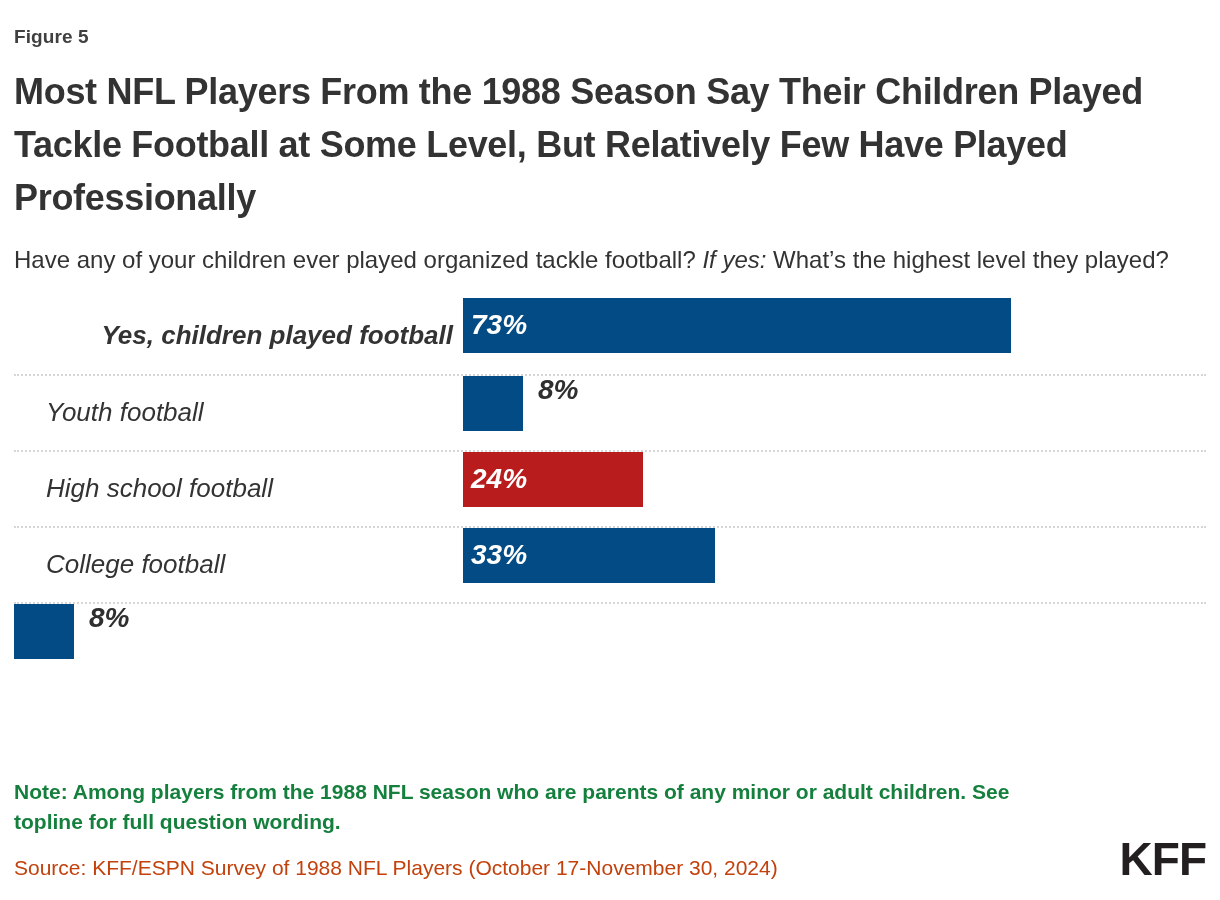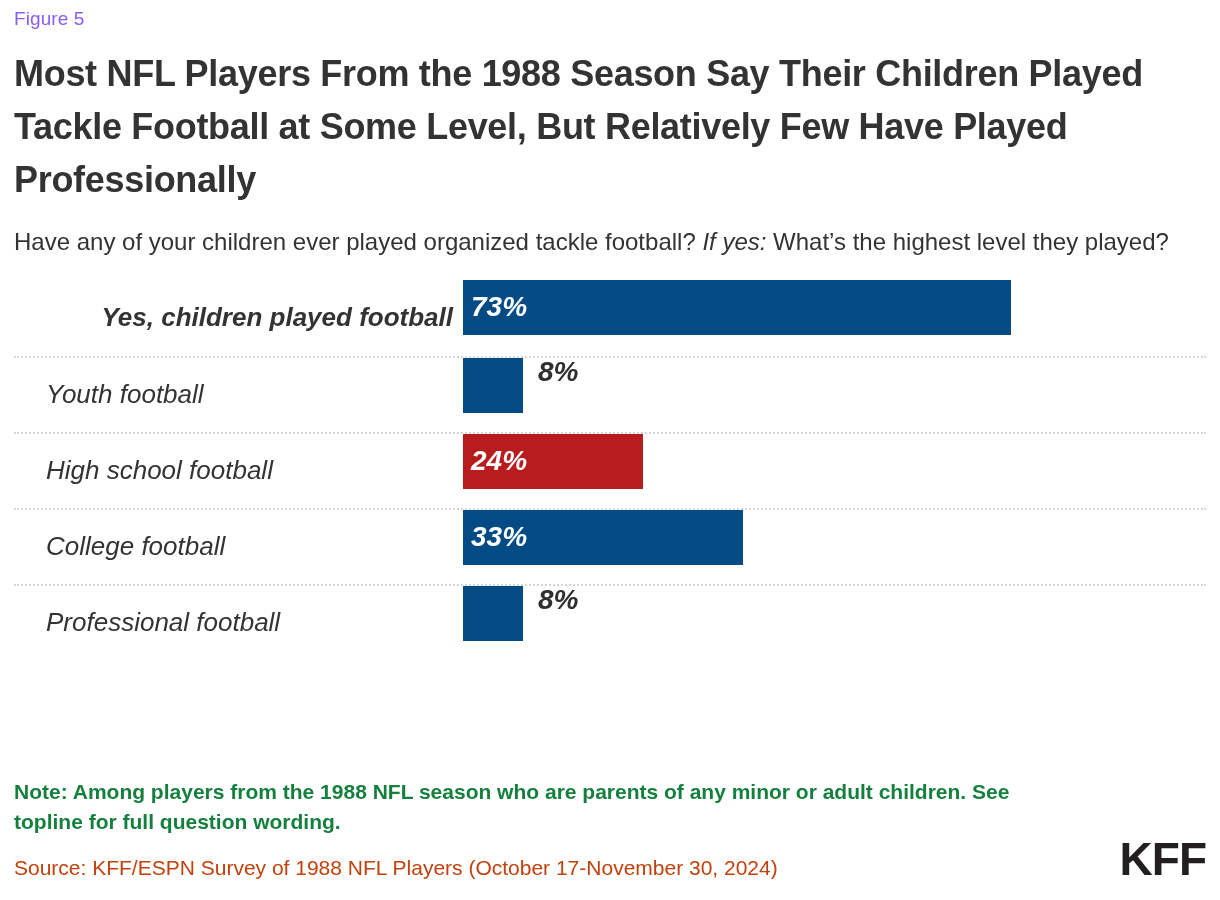--- a/index.html
+++ b/index.html
@@ -18,24 +18,25 @@
     position: relative;
     width: 1220px;
     height: 900px;
     box-sizing: border-box;
     padding: 0 14px;
   }
 
   
   .fig-label {
     font-size: 19px;
-    color: #8b5cf6;
+    color: #404040;
     letter-spacing: 0.1px;
-    padding-top: 8px;
+    padding-top: 26px;
     line-height: 22px;
+    font-weight: bold;
   }
   .title {
     margin-top: 18px;
     font-size: 36px;
     font-weight: bold;
     line-height: 1.47;
     color: #333333;
     letter-spacing: -0.3px;
     max-width: 1160px;
   }
@@ -175,27 +176,26 @@
         <div class="row-label">High school football</div>
         <div class="bar-area">
           <div class="bar" style="width: 180px; background: #b91c1c;">
             <span class="bar-value-in">24%</span>
           </div>
         </div>
       </div>
       <div class="row sub">
         <div class="row-label">College football</div>
         <div class="bar-area">
-          <div class="bar" style="width: 280px; background: rgb(3, 75, 132);">
+          <div class="bar" style="width: 252px; background: rgb(3, 75, 132);">
             <span class="bar-value-in">33%</span>
           </div>
         </div>
       </div>
       <div class="row sub">
-        <div class="row-label">Professional football</div>
         <div class="bar-area">
           <div class="bar" style="width: 60px; background: rgb(3, 75, 132);"></div>
           <span class="bar-value-out">8%</span>
         </div>
       </div>
     </div>
 
   <div class="footer">
     <div class="note">Note: Among players from the 1988 NFL season who are parents of any minor or adult children. See topline for full question wording.</div>
     <div class="source">Source: KFF/ESPN Survey of 1988 NFL Players (October 17-November 30, 2024)</div>

